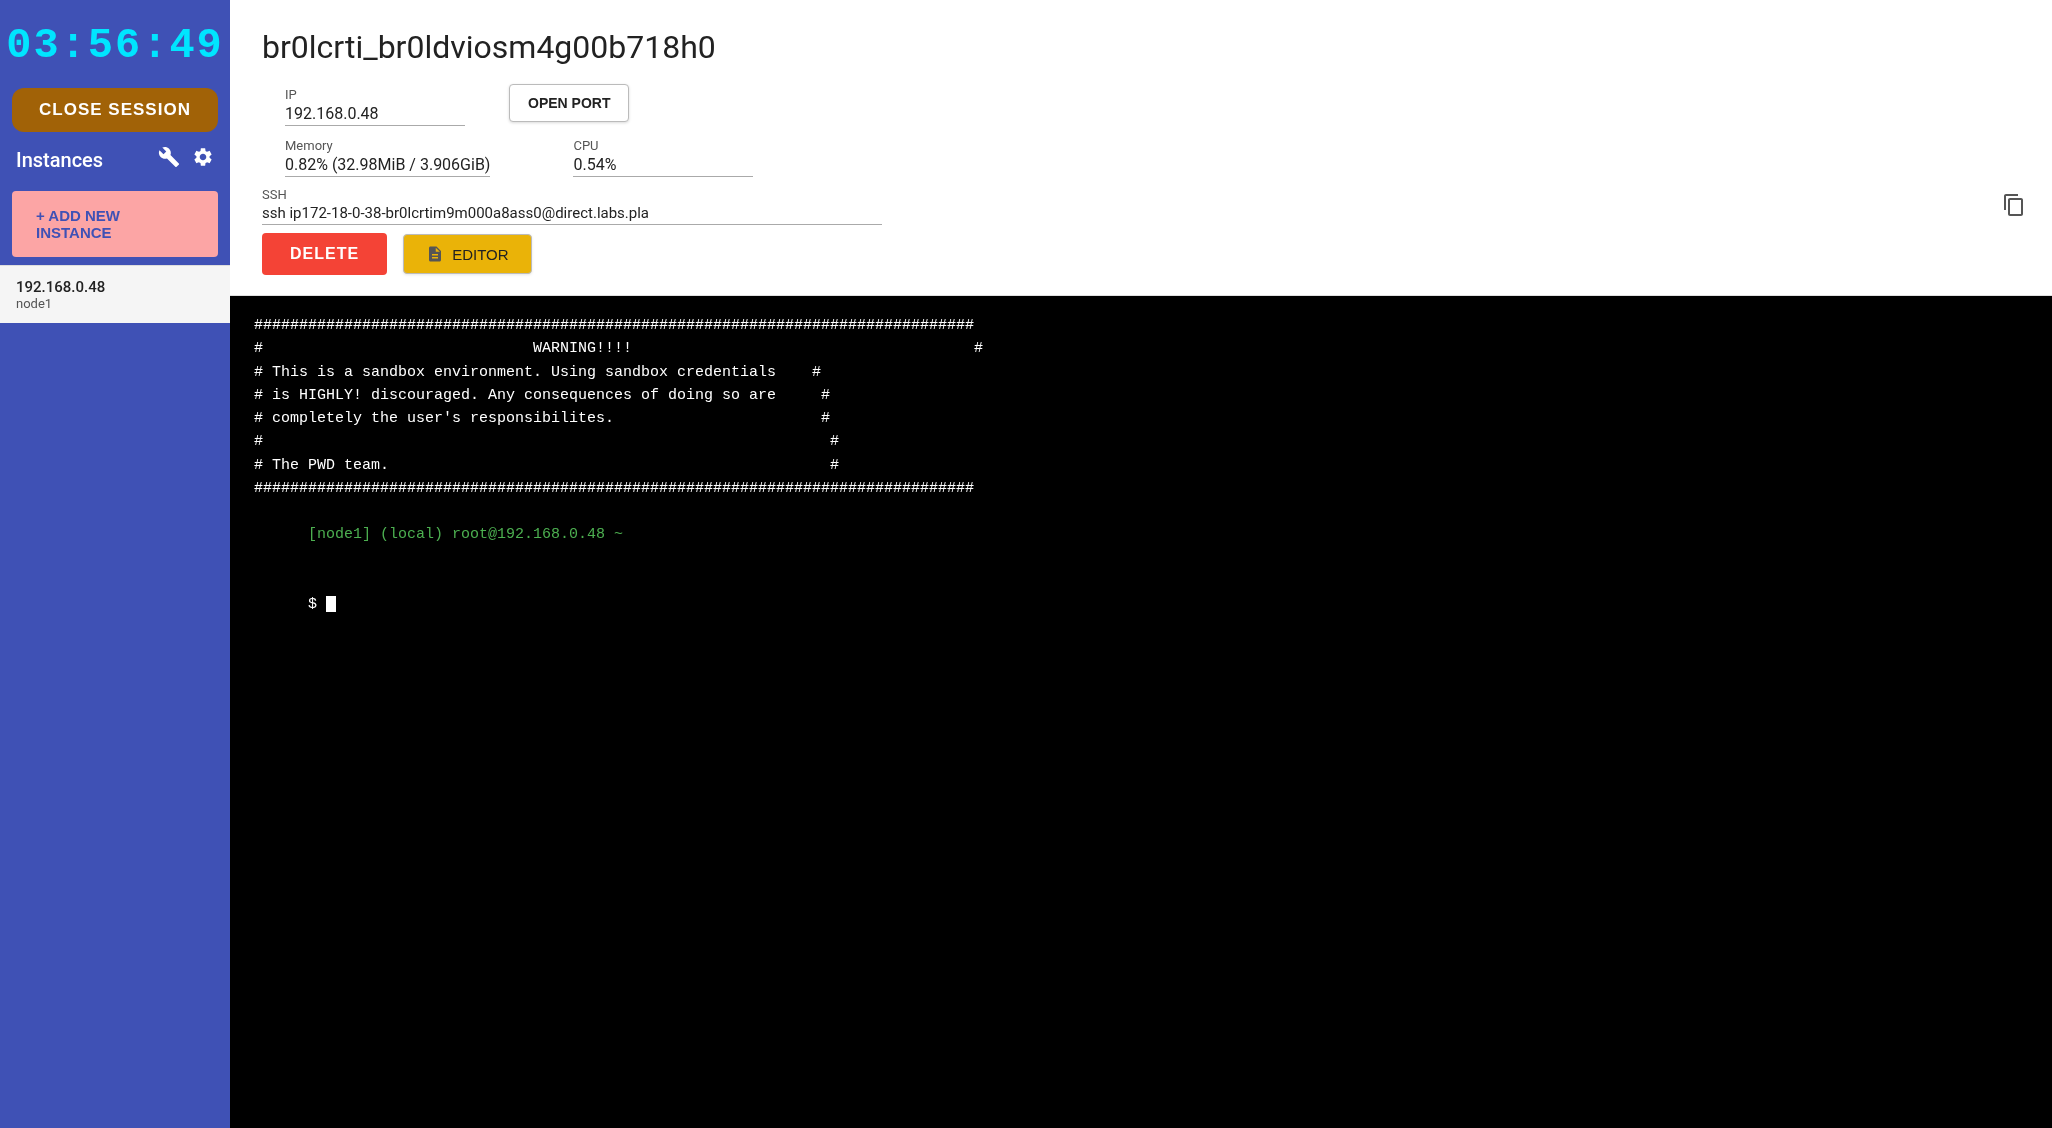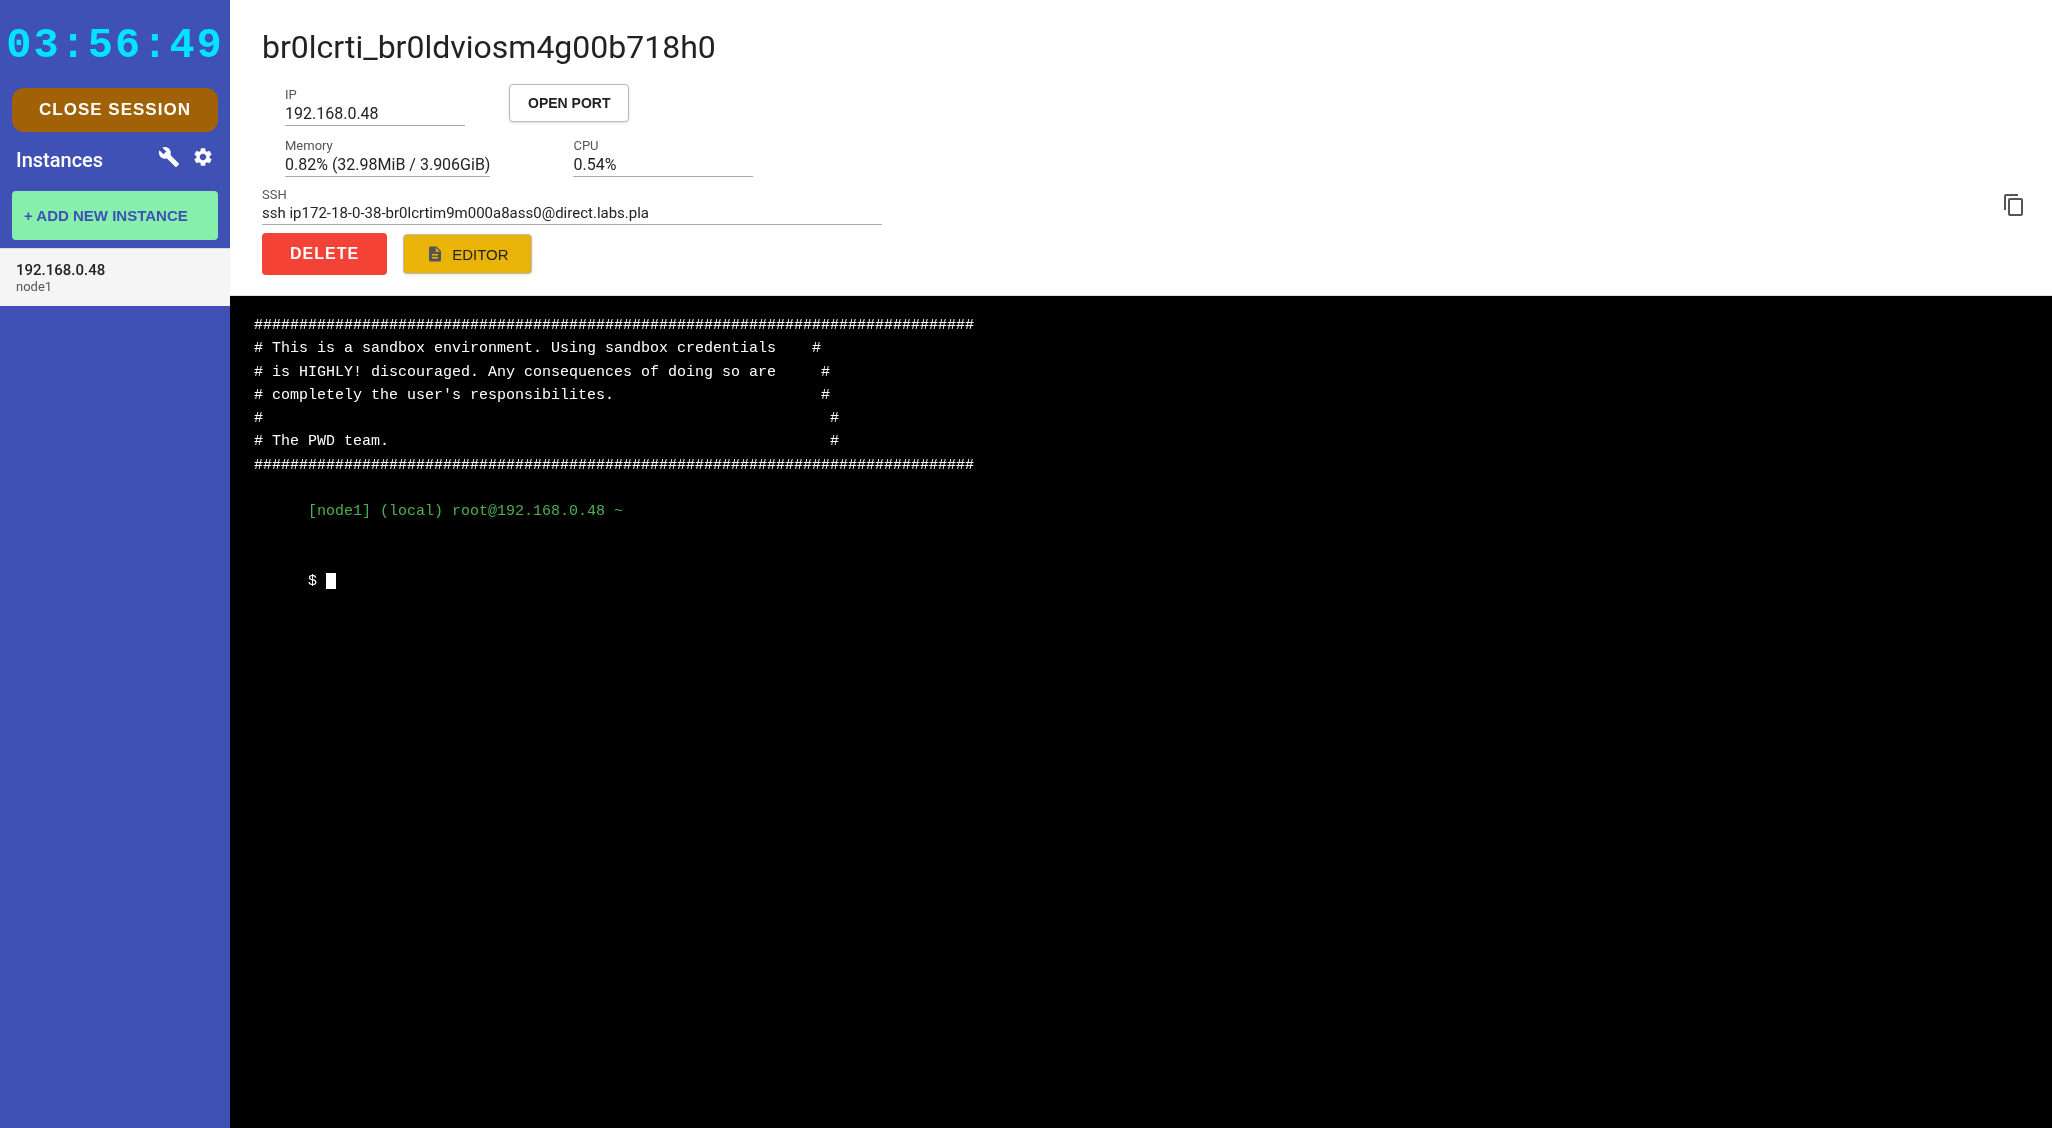--- a/index.html
+++ b/index.html
@@ -69,28 +69,28 @@
       align-items: center;
     }
 
     .sidebar-icon {
       color: white;
       font-size: 22px;
       cursor: pointer;
     }
 
     #add-new-instance-btn {
-      background: #86efac;
+      background: #fca5a5;
       color: #3f51b5;
       font-size: 15px;
       font-weight: bold;
       border: none;
       border-radius: 4px;
       width: calc(100% - 24px);
-      padding: 16px 12px;
+      padding: 16px 24px;
       cursor: pointer;
       text-align: left;
       margin: 4px 12px 8px 12px;
     }
 
     #instance-list {
       width: 100%;
       padding: 0 0;
     }
 
@@ -359,20 +359,21 @@
         <svg width="18" height="18" viewBox="0 0 24 24" fill="#555">
             <path d="M14 2H6c-1.1 0-1.99.9-1.99 2L4 20c0 1.1.89 2 1.99 2H18c1.1 0 2-.9 2-2V8l-6-6zm2 16H8v-2h8v2zm0-4H8v-2h8v2zm-3-5V3.5L18.5 9H13z"></path>
           </svg>
         <span>EDITOR</span>
       </button>
     </div>
   </div>
 
   <div id="terminal">
     <div class="term-line term-warning">################################################################################</div>
+    <div class="term-line term-warning">#                              WARNING!!!!                                      #</div>
     <div class="term-line term-warning"># This is a sandbox environment. Using sandbox credentials    #</div>
     <div class="term-line term-warning"># is HIGHLY! discouraged. Any consequences of doing so are     #</div>
     <div class="term-line term-warning"># completely the user's responsibilites.                       #</div>
     <div class="term-line term-warning">#                                                               #</div>
     <div class="term-line term-warning"># The PWD team.                                                 #</div>
     <div class="term-line term-warning">################################################################################</div>
     <div class="term-line">
       <span class="term-prompt-node1">[node1] </span><span class="term-prompt-local">(local) </span><span class="term-prompt-root">root@192.168.0.48 ~</span>
     </div>
     <div class="term-line">

